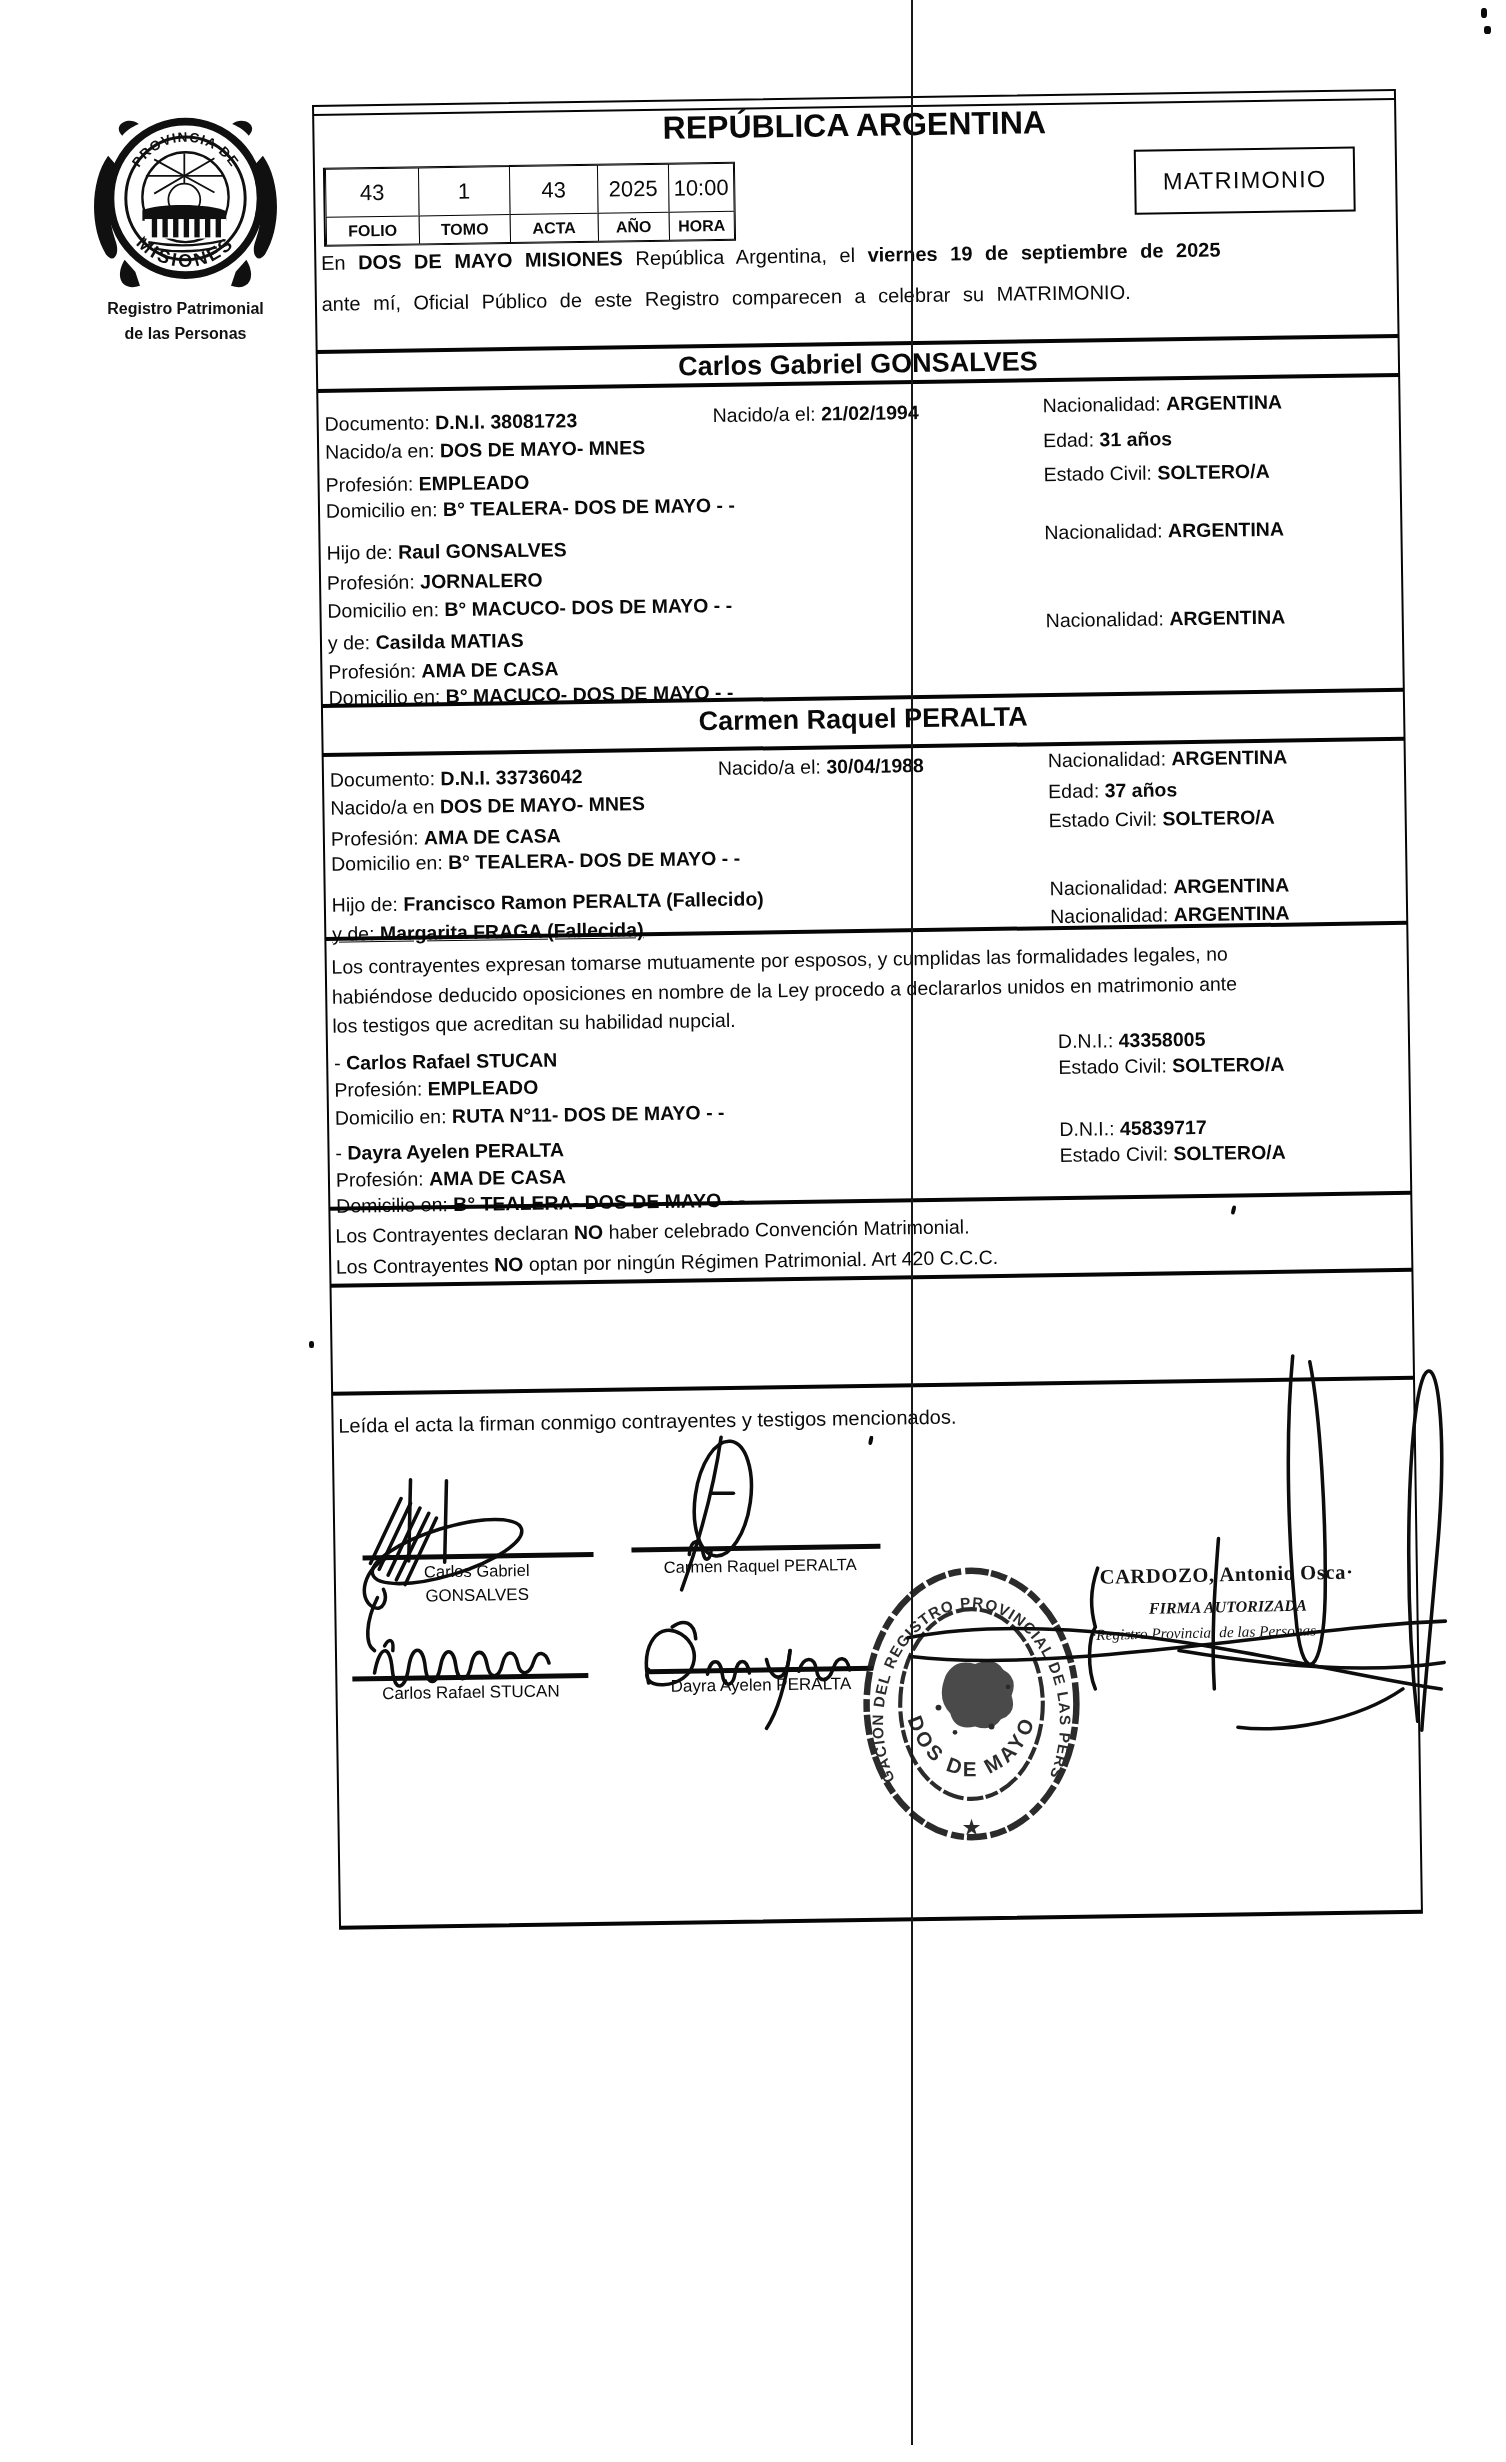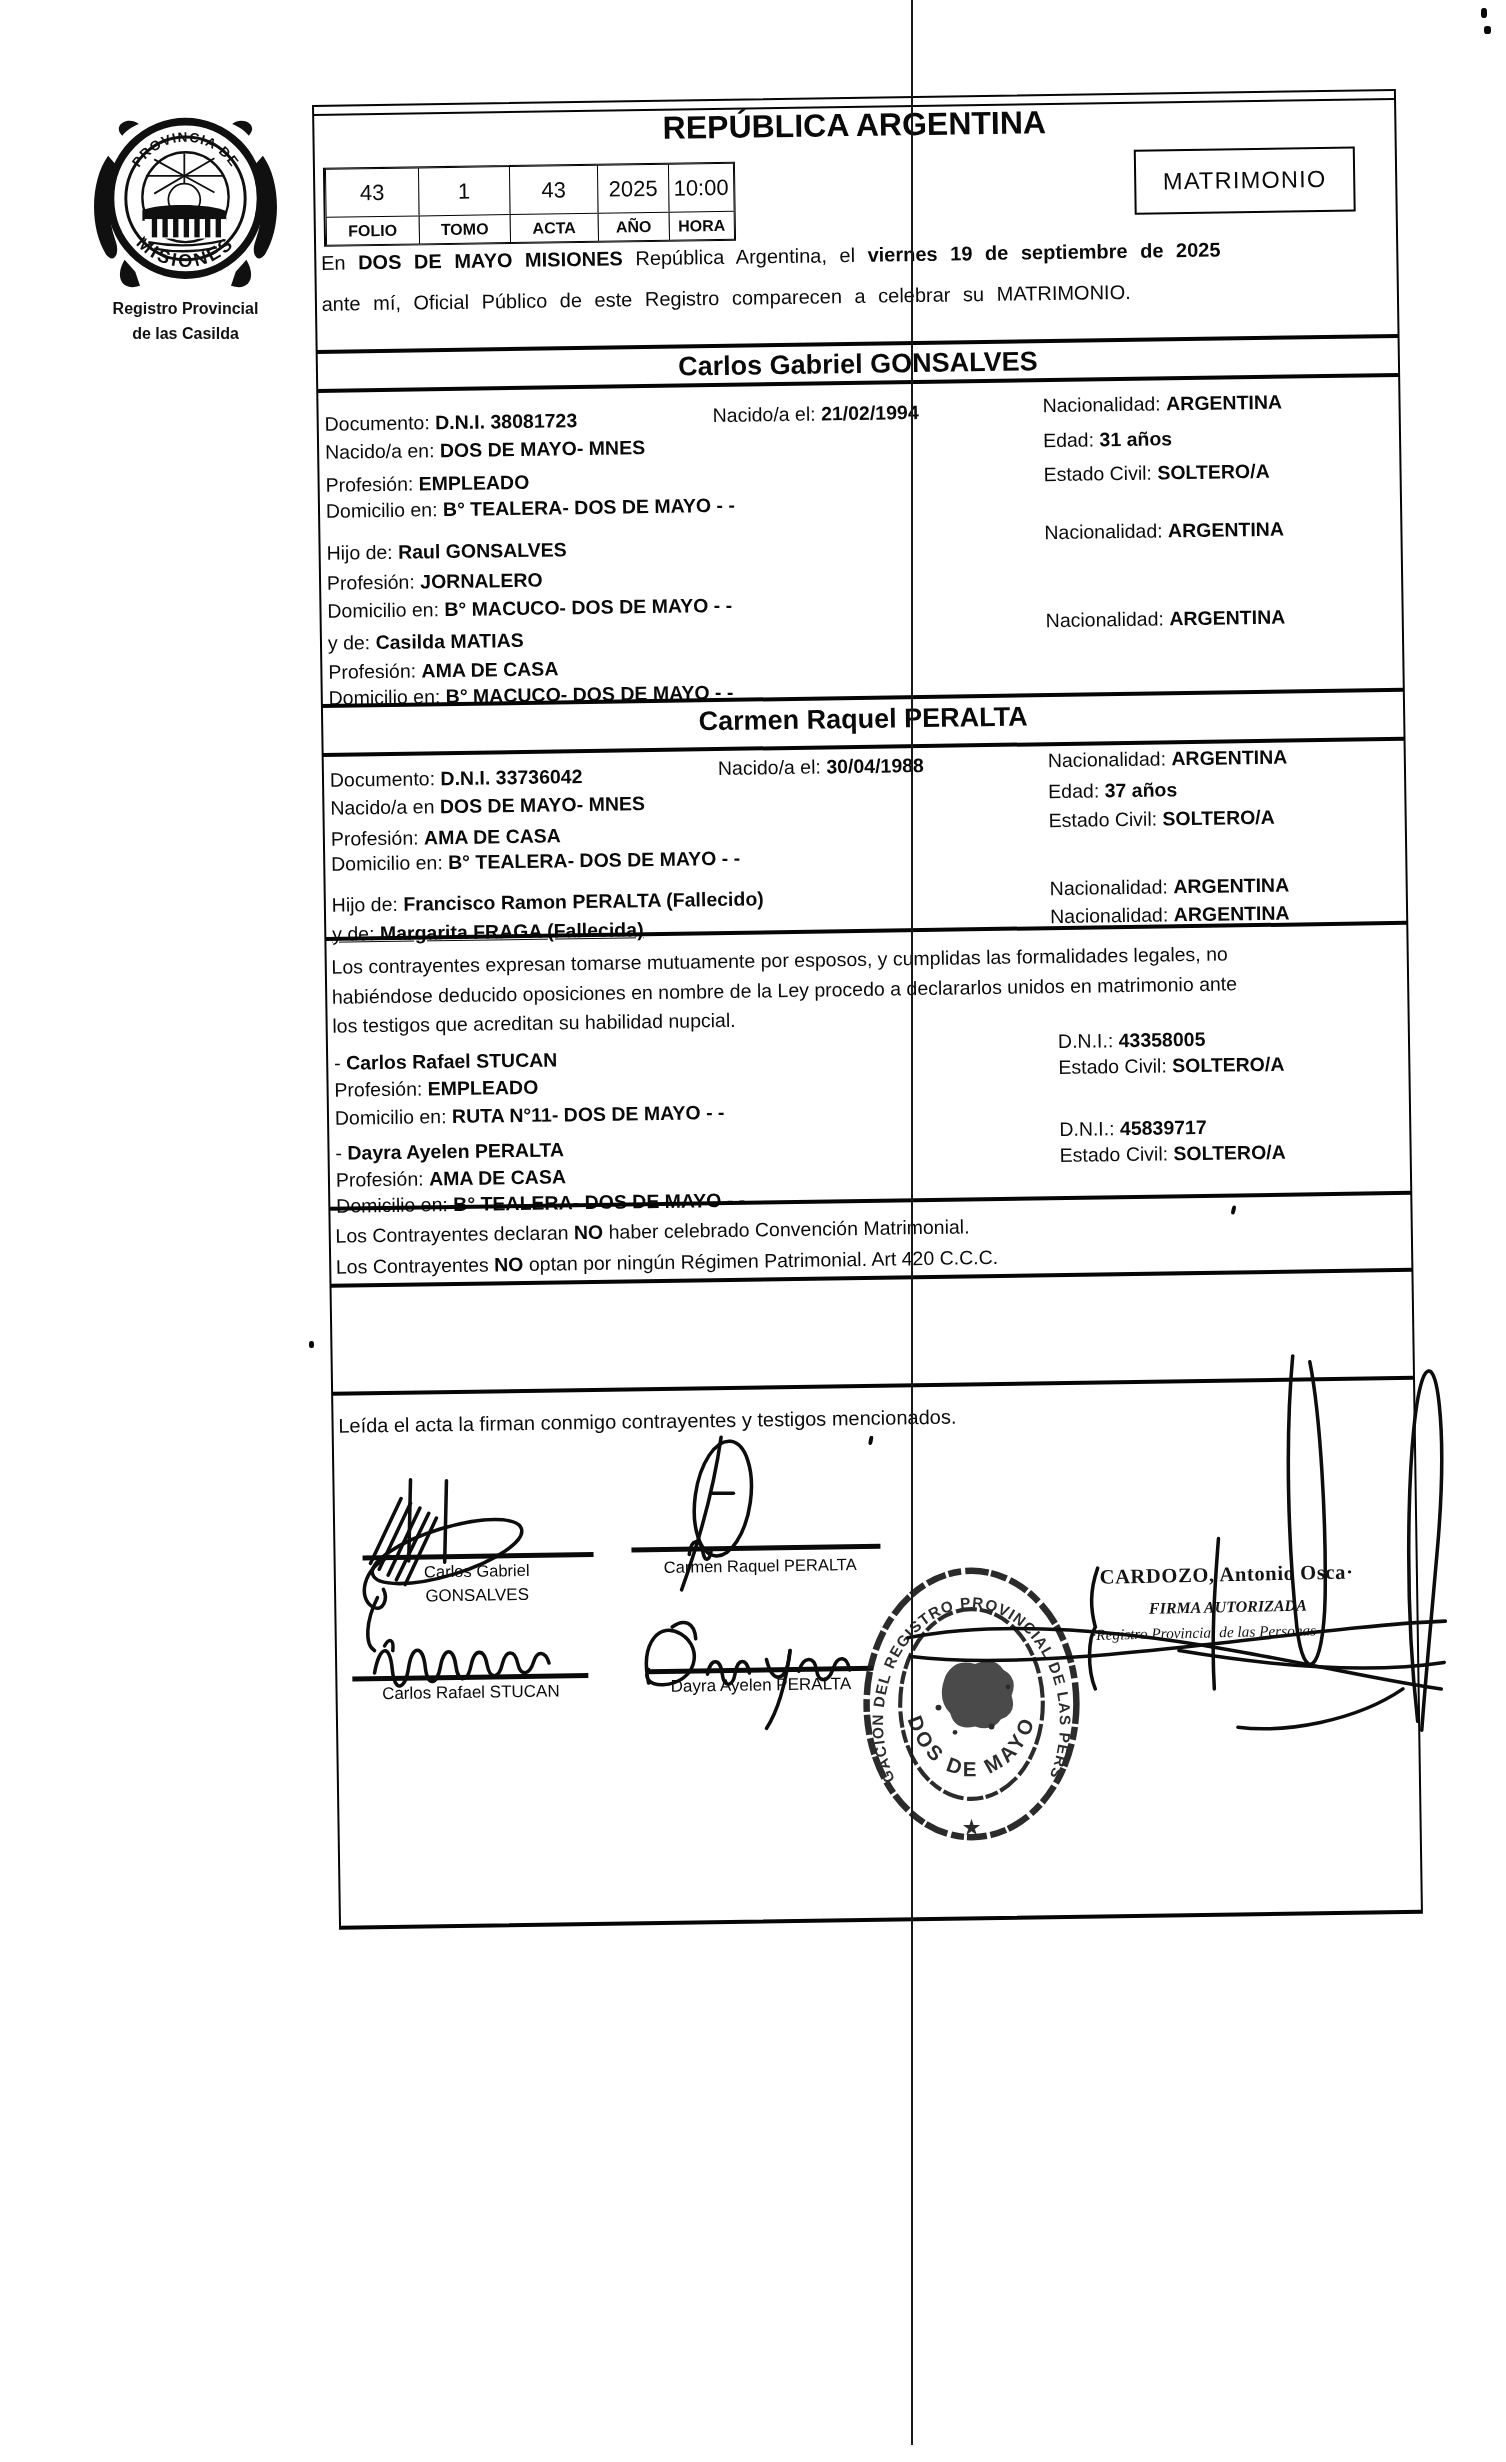--- a/index.html
+++ b/index.html
@@ -73,22 +73,22 @@
     <rect x="144" y="192" width="9" height="32"></rect>
       <rect x="162" y="192" width="9" height="32"></rect>
     <rect x="180" y="192" width="9" height="32"></rect>
       <rect x="198" y="192" width="9" height="32"></rect>
     <rect x="216" y="192" width="9" height="32"></rect>
   </g>
   <path d="M102,232 Q165,244 226,230" stroke="#101010" stroke-width="4" fill="none"></path>
   <path d="M112,243 Q165,253 218,241" stroke="#101010" stroke-width="4" fill="none"></path>
 </svg>
 <div id="sealcap">
-  <div>Registro Provincial</div>
-  <div>de las Casilda</div>
+  <div>Registro Patrimonial</div>
+  <div>de las Personas</div>
 </div>
 
 <div id="doc">
   <div class="hr" style="top:6.5px;height:2.9px"></div>
   <div class="ln ctr" style="top:9.4px;font-size:32px;font-weight:bold">REPÚBLICA ARGENTINA</div>
 
   <div id="regtable">
     <div class="cell regv">43</div>
     <div class="cell regv">1</div>
     <div class="cell regv">43</div>

